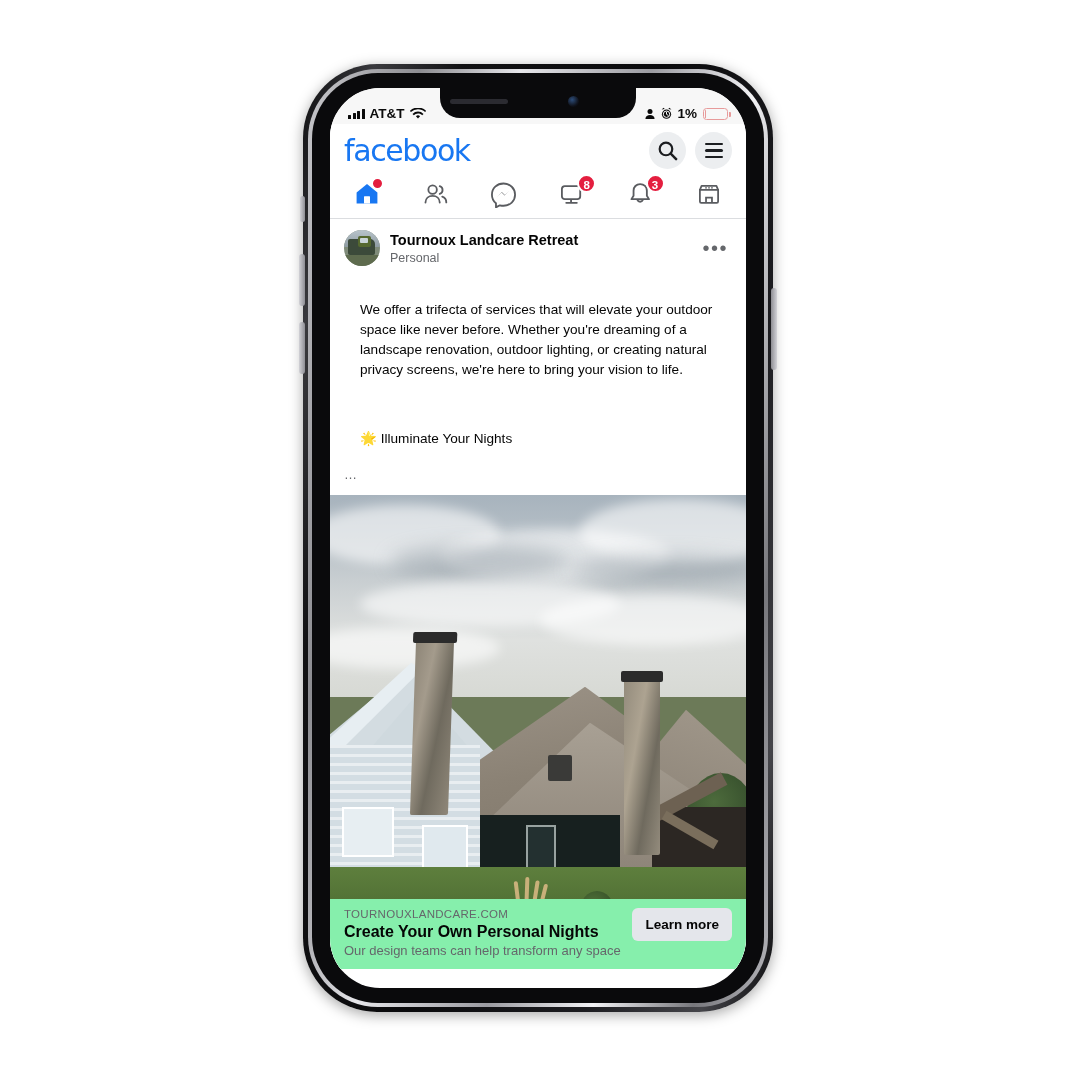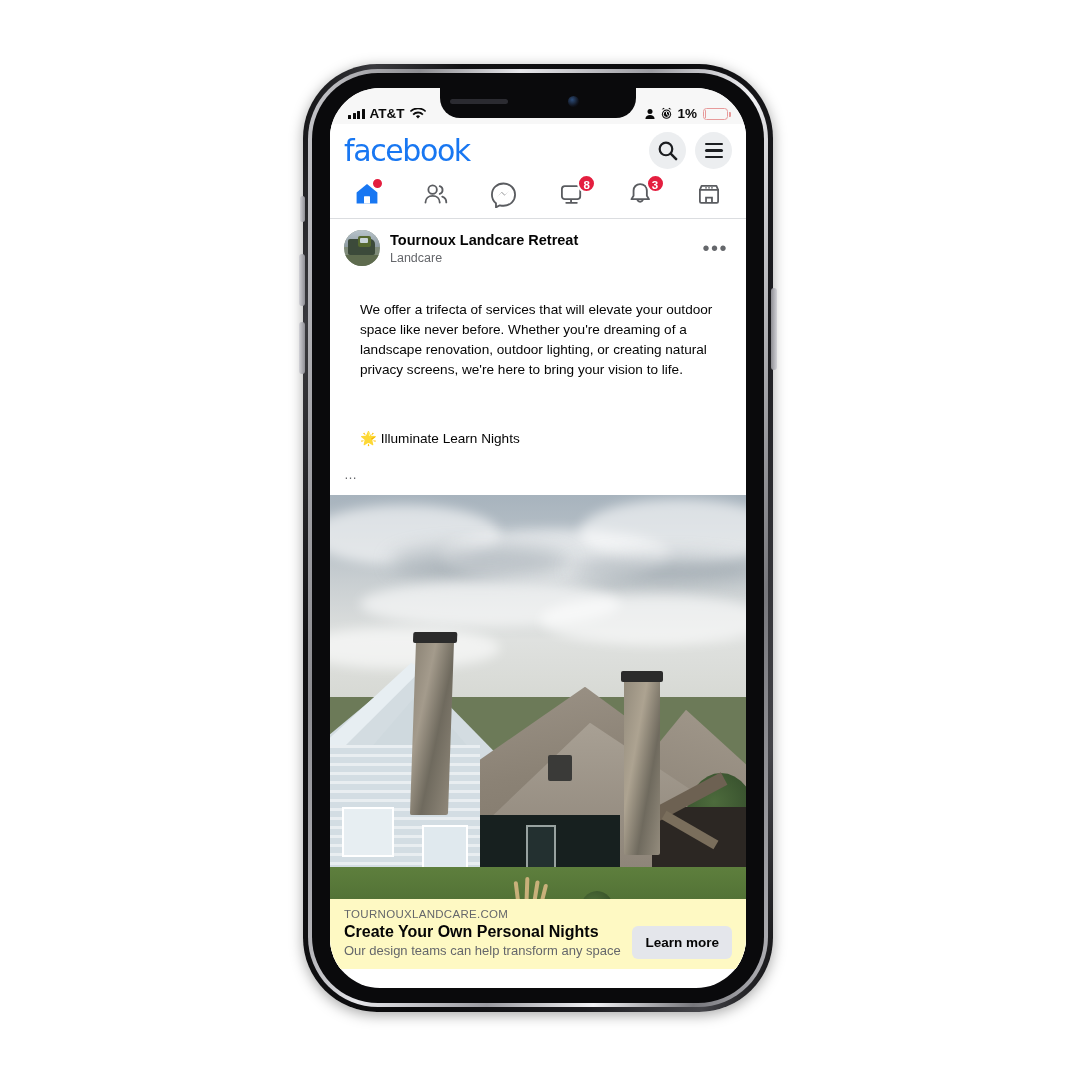--- a/index.html
+++ b/index.html
@@ -235,21 +235,21 @@
   .treeR2{ position:absolute; left:392px; top:312px; width:40px; height:64px; border-radius:50%;
            background: radial-gradient(circle at 42% 34%, #56743f, #32492a 78%); }
 
   .lawn { position:absolute; left:0; top:372px; width:100%; height:52px; background: linear-gradient(#5e7f3d,#4c6b32); }
   .bedRow { position:absolute; left:0; top:390px; width:100%; height:64px; }
   .shrub { position:absolute; border-radius:50%; background: radial-gradient(circle at 40% 32%, #4f7038, #2f4724 80%); }
 
   .grass-orn { position:absolute; width: 4px; border-radius: 2px; background: #c9b07a; transform-origin: bottom center; }
 
   
-  .link-card { background: #fef9c3; padding: 9px 14px 10px 14px; display: flex; align-items: flex-end; }
+  .link-card { background: #86efac; padding: 9px 14px 10px 14px; display: flex; align-items: flex-start; }
   .link-text { flex: 1; min-width: 0; }
   .link-domain { font-size: 11.5px; color: #65676b; letter-spacing: .3px; text-transform: uppercase; }
   .link-title { font-size: 16px; font-weight: 600; color: #050505; margin-top: 2px; line-height: 1.2; }
   .link-desc  { font-size: 13px; color: #65676b; margin-top: 2px; line-height: 1.25; white-space: nowrap; overflow: hidden; }
   .learn-more {
     background: #e4e6eb; color: #050505; font-size: 13.5px; font-weight: 600;
     padding: 9px 13px; border-radius: 6px; margin-left: 10px; white-space: nowrap;
   }
 </style>
 </head>
@@ -389,29 +389,29 @@
         <div class="post-head">
           <div class="avatar">
             <span class="av-sky"></span>
               <span class="av-grd"></span>
             <span class="av-truck"></span>
               <span class="av-cab"></span>
               <span class="av-win"></span>
           </div>
           <div class="post-meta">
             <div class="post-author">Tournoux Landcare Retreat</div>
-            <div class="post-sub">Landcare</div>
+            <div class="post-sub">Personal</div>
           </div>
           <div class="post-more">•••</div>
         </div>
 
         <div class="post-body">
           <p>We offer a trifecta of services that will elevate your outdoor space like never before. Whether you're dreaming of a landscape renovation, outdoor lighting, or creating natural privacy screens, we're here to bring your vision to life.</p>
           <div class="post-gap"></div>
-          <p>🌟 Illuminate Learn Nights</p>
+          <p>🌟 Illuminate Your Nights</p>
           <div class="post-ellipsis">…</div>
         </div>
 
         <div class="photo">
           <div class="sky"></div>
           <div class="cloud c1"></div>
             <div class="cloud c2"></div>
             <div class="cloud c3"></div>
           <div class="cdark cd1"></div>
             <div class="cdark cd2"></div>

